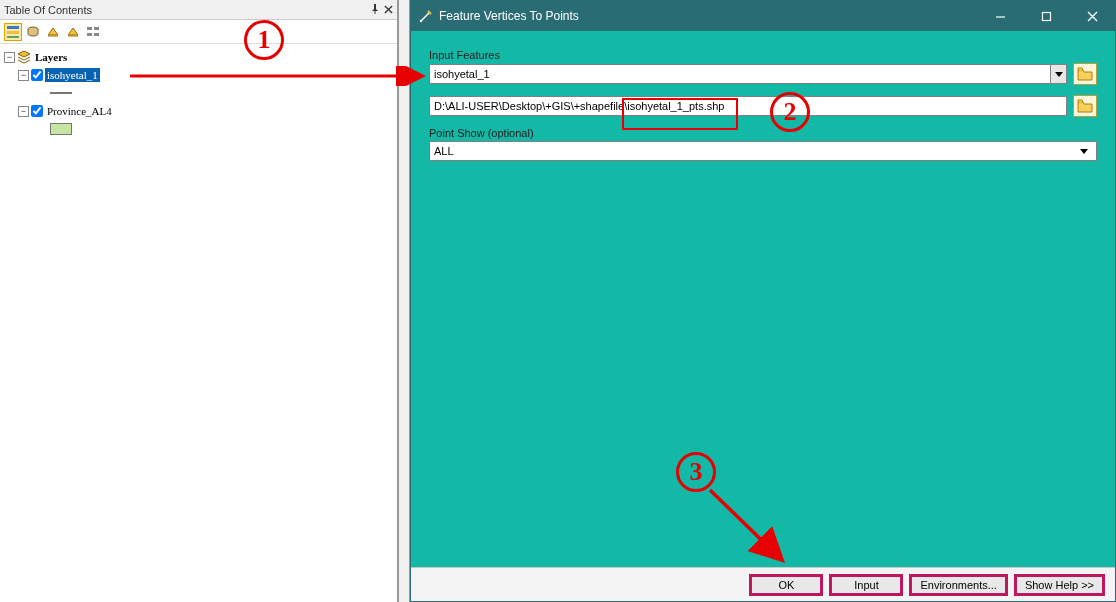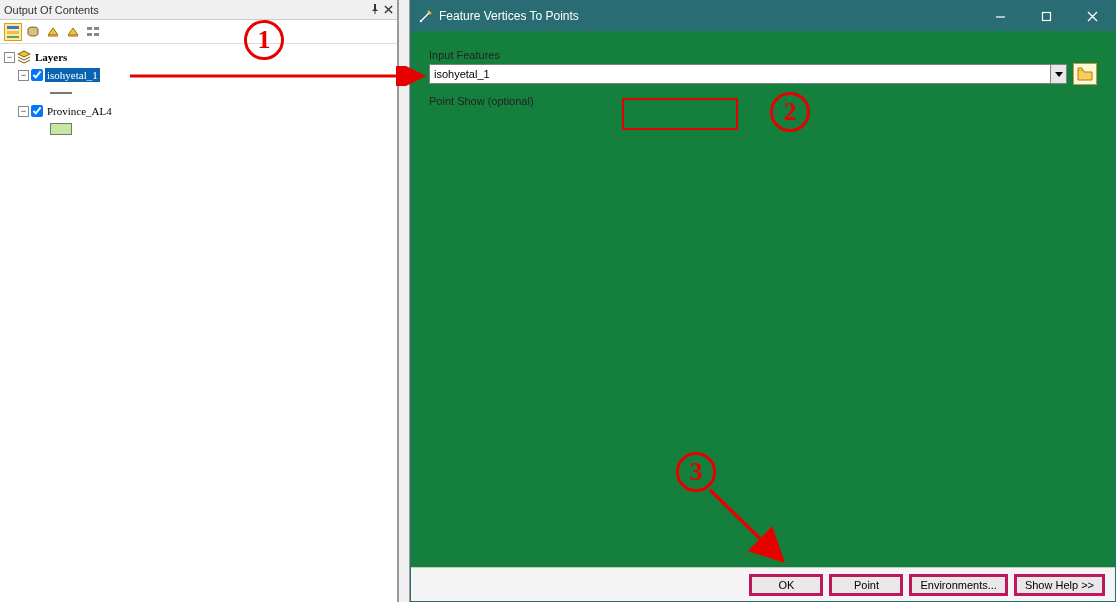--- a/index.html
+++ b/index.html
@@ -117,21 +117,21 @@
     .winbtns { display: flex; height: 100%; }
     .winbtn {
       width: 46px; height: 100%;
       display: flex; align-items: center; justify-content: center;
       color: #fff; cursor: pointer;
     }
 
     .dlg-body {
       flex: 1;
       padding: 14px 18px 6px 18px;
-      background: #15803d;
+      background: #14b8a6;
       overflow: auto;
     }
     .field-label {
       font-size: 11px; color: #222;
       margin-top: 4px;
     }
     .field-row {
       display: flex; align-items: center; gap: 6px;
       margin: 2px 0 10px 0;
     }
@@ -207,21 +207,21 @@
       border: 2px solid #e60000;
       background: transparent;
     }
     .arrow-svg { position: absolute; }
   </style>
 </head>
 <body>
 
 <div class="toc">
   <div class="toc-header">
-    <span class="toc-header-title">Output Of Contents</span>
+    <span class="toc-header-title">Table Of Contents</span>
     <div class="toc-header-ctrls">
       <span>
         <svg width="10" height="10" viewBox="0 0 10 10">
             <path d="M4 0h2v5l2 2H2l2-2V0z M4.5 7h1v3h-1z" fill="#333"></path>
           </svg>
       </span>
       <span>
         <svg width="9" height="9" viewBox="0 0 10 10">
             <path d="M1 1l8 8M9 1l-8 8" stroke="#333" stroke-width="1.5"></path>
           </svg>
@@ -335,25 +335,42 @@
             <div class="caret-down"></div>
           </div>
       </div>
       <div class="browse-btn">
         <svg viewBox="0 0 16 14">
             <path d="M1 3h5l1 2h8v8H1z" fill="#f5d060" stroke="#b08000"></path>
             <path d="M1 3V1h4l1 2" fill="#f5d060" stroke="#b08000"></path>
           </svg>
       </div>
     </div>
+    <div class="field-row">
+      <div class="txt">
+        <input type="text" value="D:\ALI-USER\Desktop\+GIS\+shapefile\isohyetal_1_pts.shp" style="">
+      </div>
+      <div class="browse-btn">
+        <svg viewBox="0 0 16 14">
+            <path d="M1 3h5l1 2h8v8H1z" fill="#f5d060" stroke="#b08000"></path>
+            <path d="M1 3V1h4l1 2" fill="#f5d060" stroke="#b08000"></path>
+          </svg>
+      </div>
+    </div>
     <div class="field-label">Point Show (optional)</div>
+    <div class="field-row">
+      <div class="select">
+        <span>ALL</span>
+        <div class="caret-down" style="margin-right:4px;"></div>
+      </div>
+    </div>
   </div>
   <div class="dlg-footer">
     <div class="btn">OK</div>
-    <div class="btn">Point</div>
+    <div class="btn">Input</div>
     <div class="btn">Environments...</div>
     <div class="btn">Show Help &gt;&gt;</div>
   </div>
 </div>
 
 <div class="anno circ-num" style="left:244px; top:20px;">1</div>
 <svg class="anno arrow-svg" style="left:130px; top:66px;" width="300" height="20" viewBox="0 0 300 20">
   <defs>
       <marker id="ah1" markerWidth="10" markerHeight="10" refX="8" refY="5" orient="auto">
         <path d="M0 0 L10 5 L0 10 z" fill="#e60000"></path>

